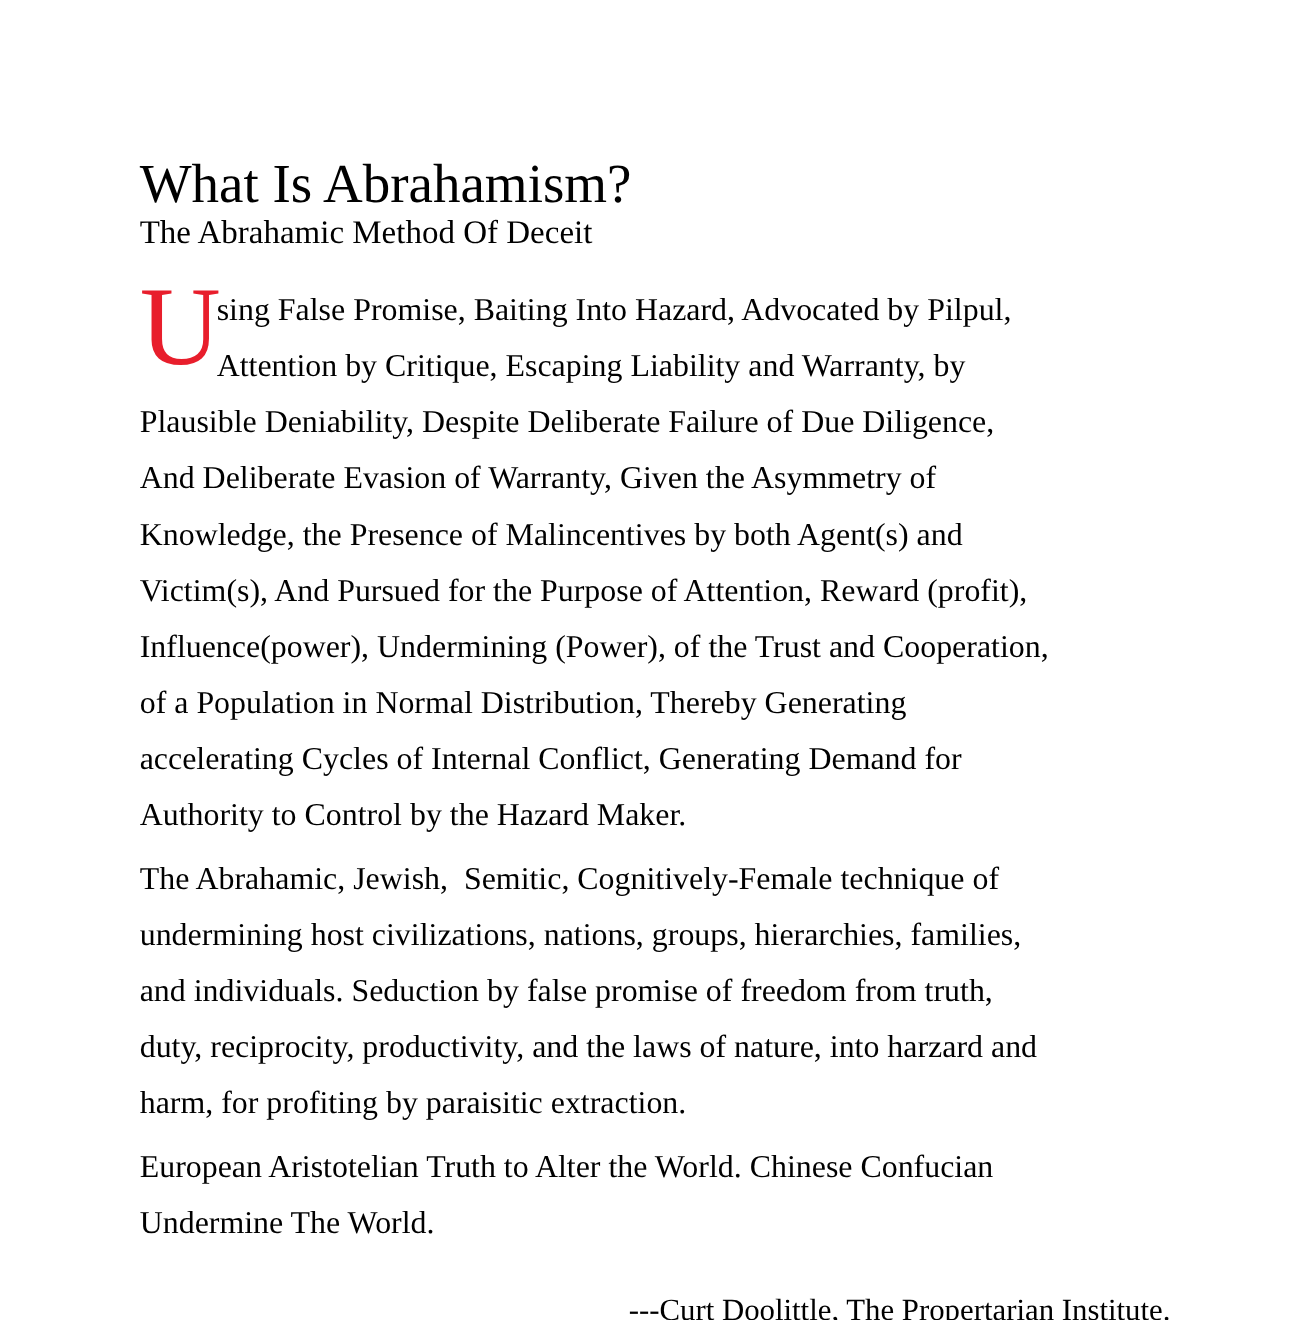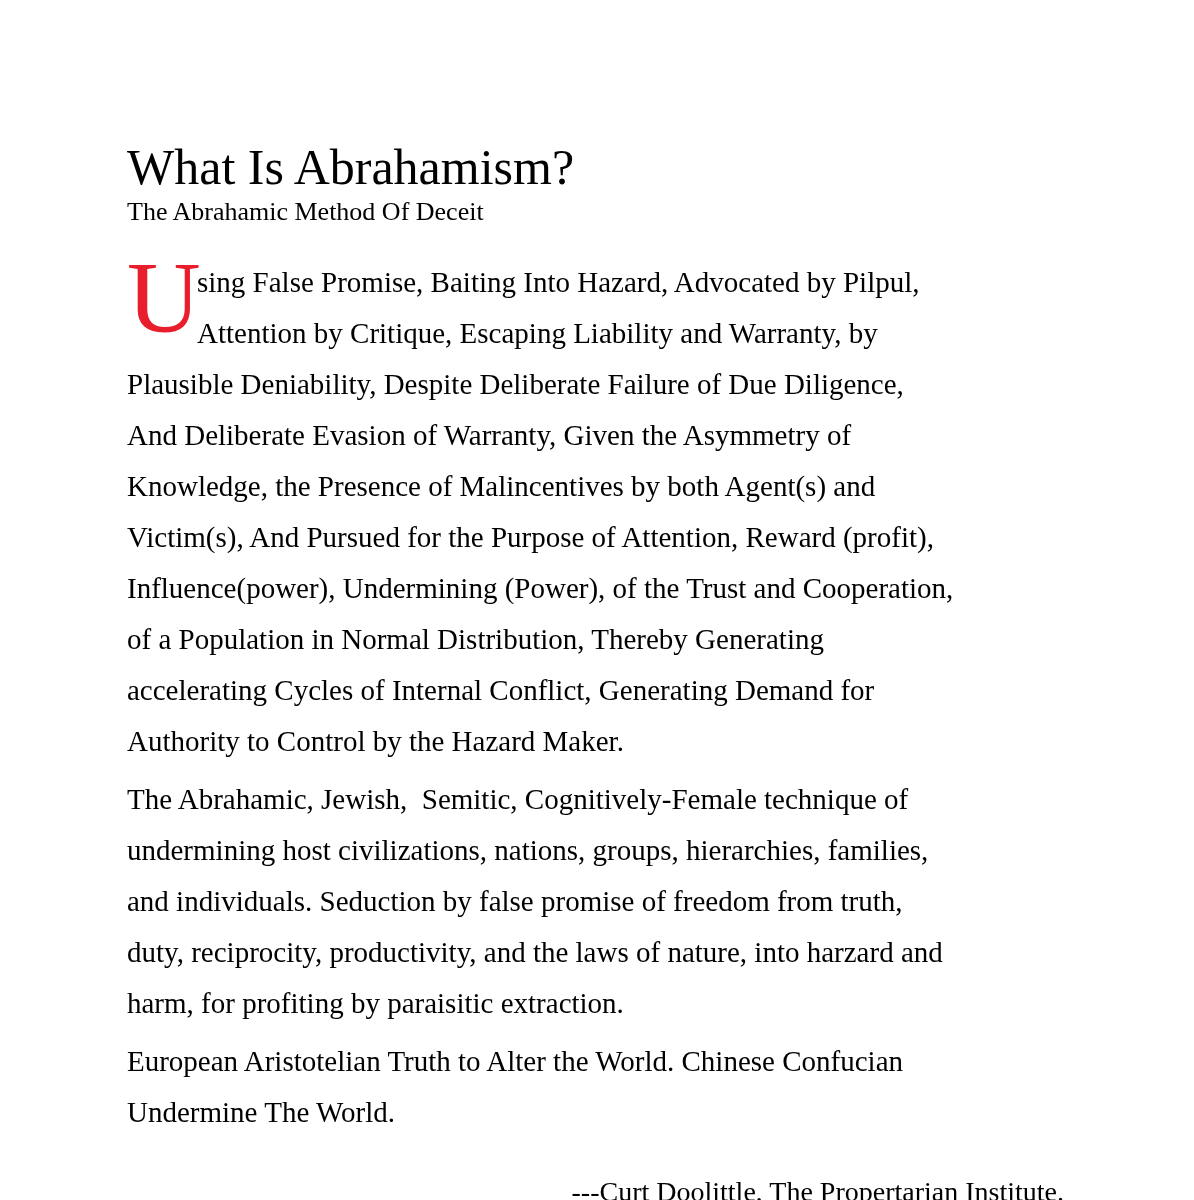--- a/index.html
+++ b/index.html
@@ -25,21 +25,21 @@
     width: 937px;
   }
   .title {
     font-size: 50px;
     font-weight: normal;
     line-height: 50px;
     margin: 0;
     white-space: pre;
   }
   .subtitle {
-    font-size: 26px;
+    font-size: 30px;
     font-weight: normal;
     line-height: 40px;
     margin: 0;
     white-space: pre;
   }
   .para {
     font-size: 29px;
     line-height: 38px;
     margin-top: 20px;
   }

